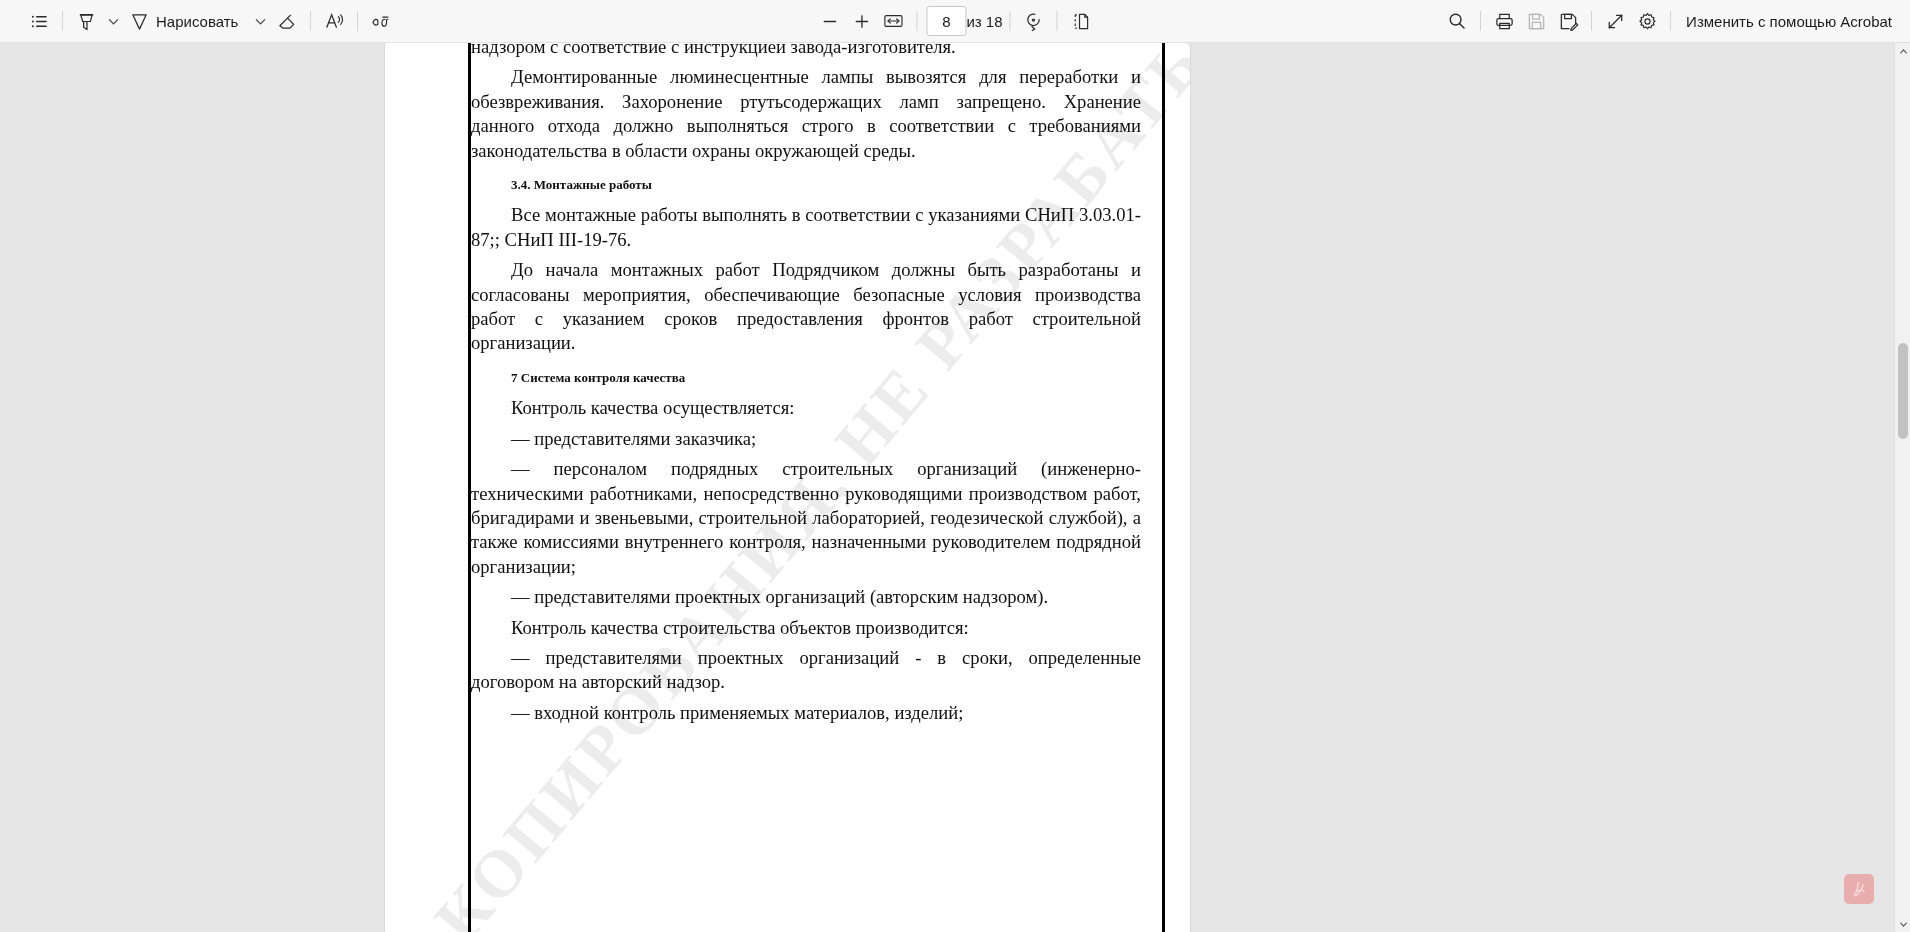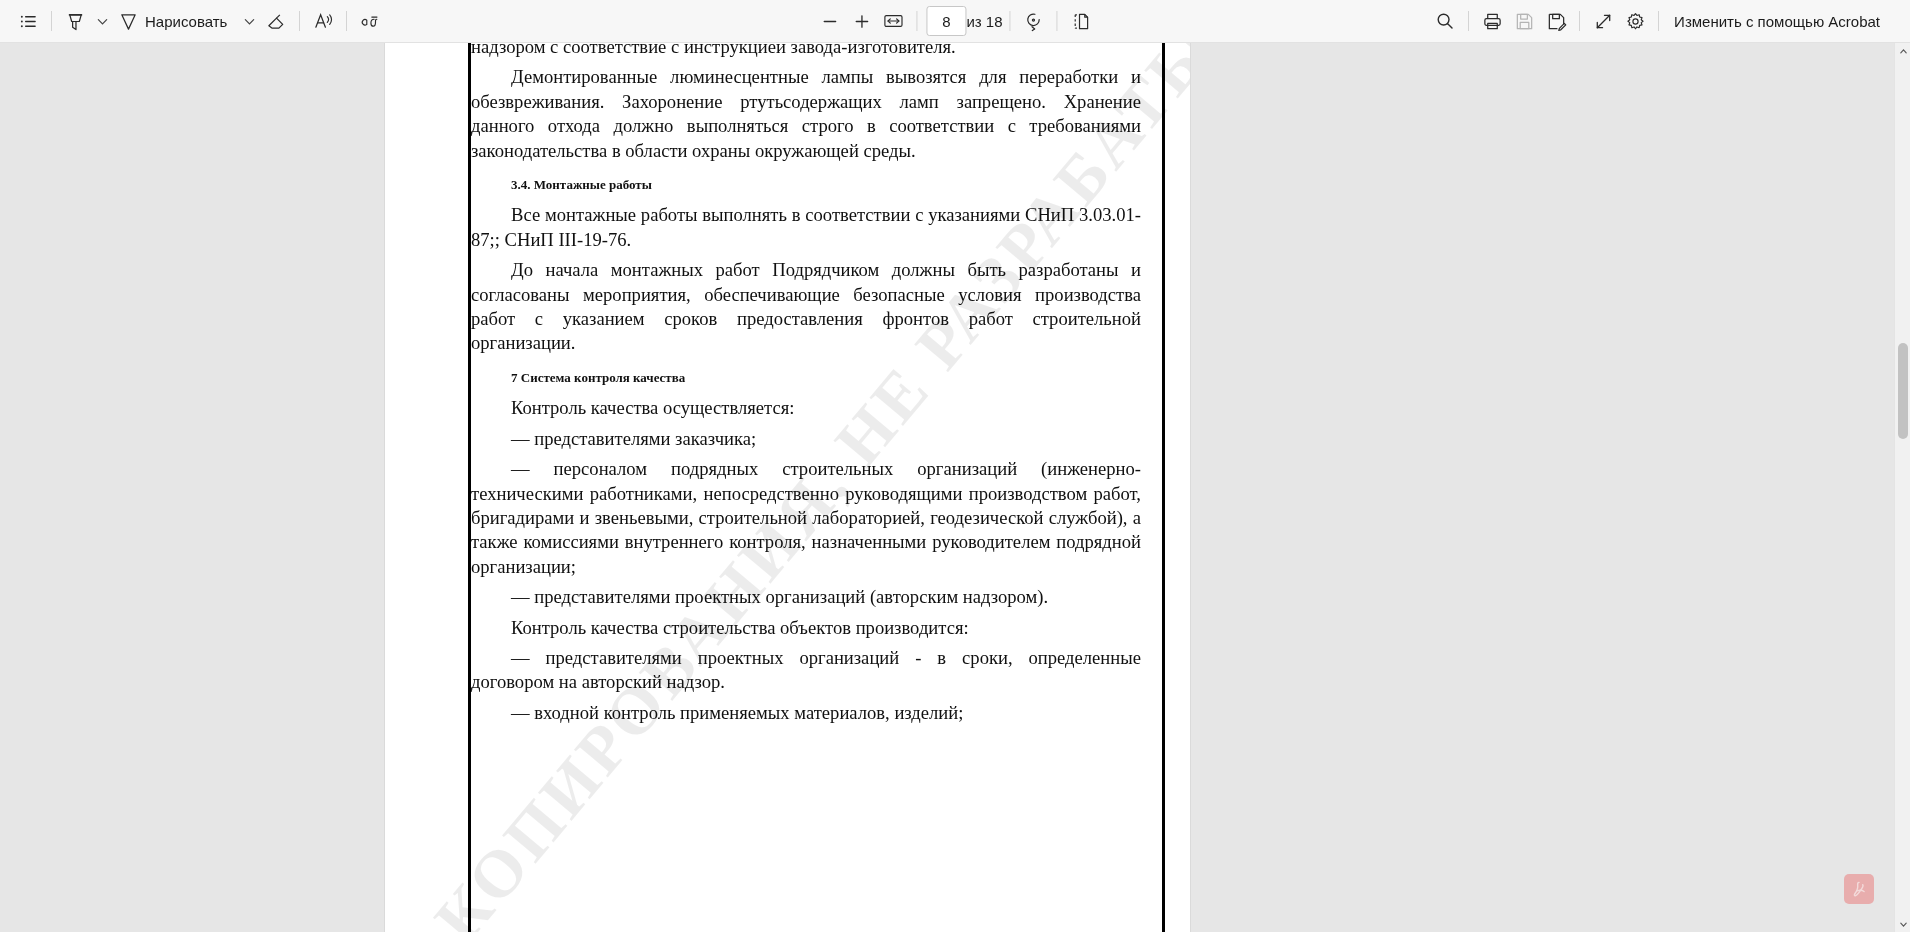--- a/index.html
+++ b/index.html
@@ -14,21 +14,21 @@
   .toolbar {
     height: 43px;
     width: 100%;
     background: #f7f7f7;
     border-bottom: 1px solid #e2e2e2;
     display: flex;
     align-items: center;
     position: relative;
   }
   .tb-group { display: flex; align-items: center; }
-  .tb-left  { padding-left: 12px; }
+  .tb-left  { padding-left: 23px; }
   .tb-btn {
     height: 32px; min-width: 32px;
     display: flex; align-items: center; justify-content: center;
     border-radius: 4px;
     color: #2b2b2b;
     cursor: pointer;
     padding: 0 5px;
   }
   .tb-btn.disabled { opacity: .32; cursor: default; }
   .tb-label {
@@ -54,21 +54,21 @@
     font-size: 15px; color: #1b1b1b;
     margin-left: 2px;
   }
   .pagetotal {
     font-size: 15px; color: #1b1b1b;
     white-space: nowrap;
   }
   .tb-right {
     margin-left: auto;
     display: flex; align-items: center;
-    padding-right: 22px;
+    padding-right: 10px;
   }
   .acrobat-cta {
     font-size: 15px; color: #1b1b1b;
     padding: 0 8px; white-space: nowrap; cursor: pointer;
   }
   svg { display: block; }
 
   
   .viewer {
     position: relative;

